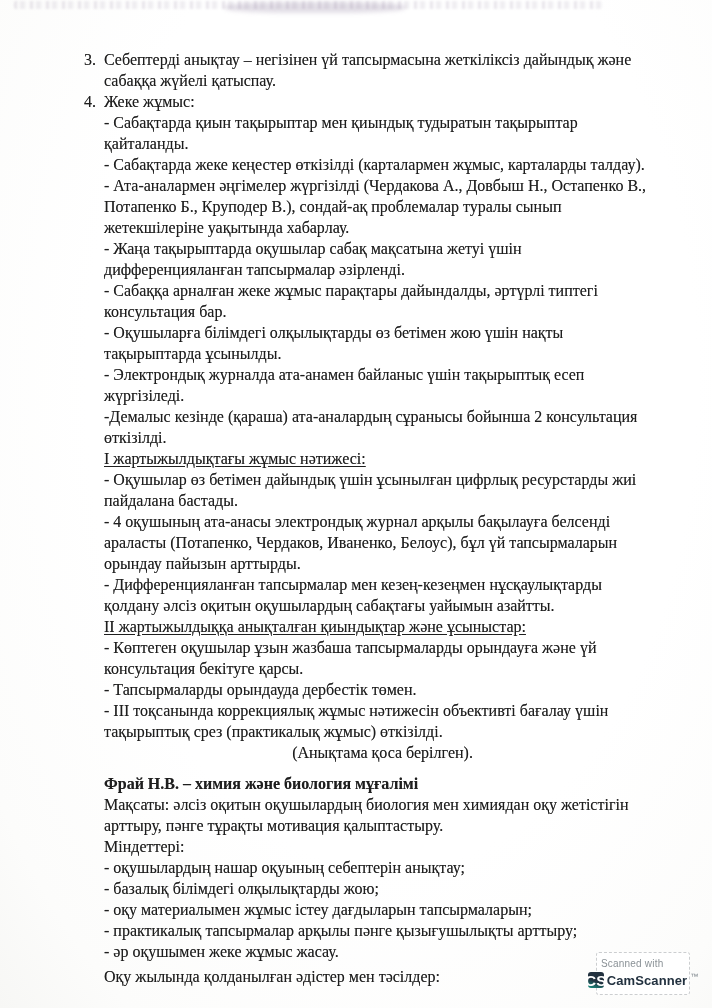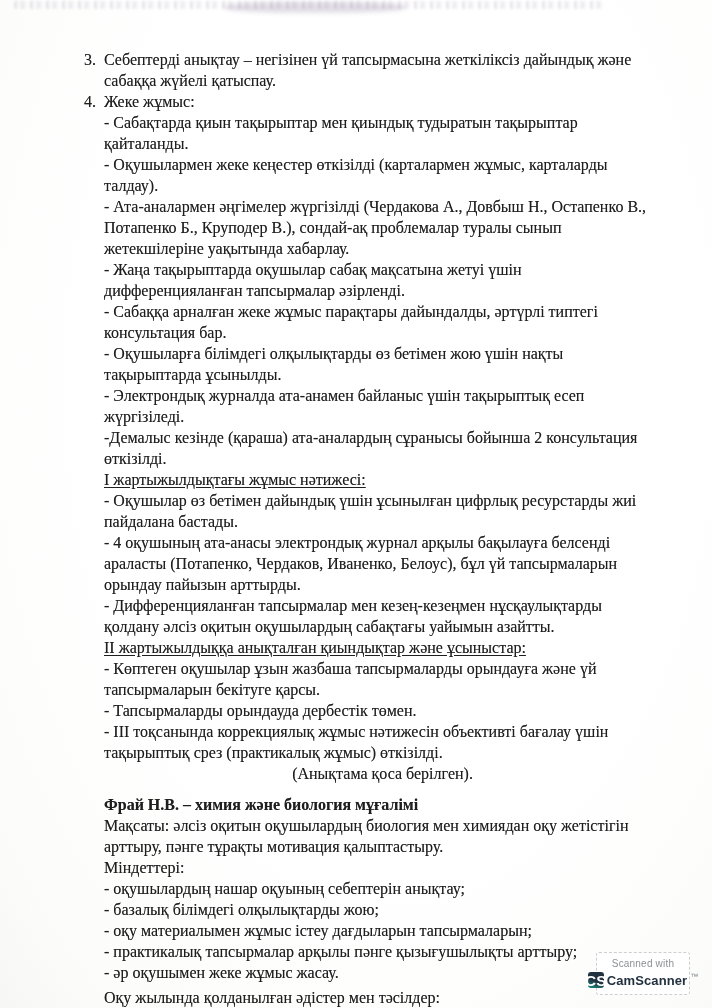--- a/index.html
+++ b/index.html
@@ -34,21 +34,21 @@
   .blk.numbered .num { position:absolute; left:-20px; }
   .blk.underline { text-decoration:underline; text-underline-offset:2px; }
   .blk.right { text-align:center; }
   .blk.bold { font-weight:bold; margin-top:10px; }
   .blk.spaced { margin-top:4px; }
   .watermark {
     position:absolute; right:22px; bottom:13px; width:94px;
     box-sizing:border-box; padding:5px 4px 6px;
     border:1px dashed #ccced0; border-radius:3px;
     background:rgba(255,255,255,.96);
-    text-align:center; font-family:"Liberation Sans", sans-serif;
+    text-align:left; font-family:"Liberation Sans", sans-serif;
   }
   .wm-caption { font-size:10px; color:var(--watermark-caption,#8a9196); letter-spacing:.2px; }
   .wm-row { display:flex; align-items:center; justify-content:center; gap:3px; margin-top:3px; }
   .cs-icon {
     width:16px; height:16px; flex:0 0 16px; border-radius:3px;
     background: linear-gradient(200deg, var(--watermark-brand,#22313f) 55%, var(--watermark-accent,#14b199) 115%);
     color:#fff; font-size:15px; font-weight:bold;
     display:flex; align-items:center; justify-content:center;
     font-family:"Liberation Sans", sans-serif;
   }
@@ -59,33 +59,33 @@
 <body>
 
 <div class="page">
   <div class="top-smudge"></div>
   <div class="top-smudge2"></div>
 
   <main class="doc" id="doc-blocks">
       <p class="blk numbered"><span class="num">3.</span><span>Себептерді анықтау – негізінен үй тапсырмасына жеткіліксіз дайындық және сабаққа жүйелі қатыспау.</span></p>
       <p class="blk numbered"><span class="num">4.</span><span>Жеке жұмыс:</span></p>
       <p class="blk para">- Сабақтарда қиын тақырыптар мен қиындық тудыратын тақырыптар қайталанды.</p>
-      <p class="blk para">- Оқушылармен жеке кеңестер өткізілді (карталармен жұмыс, карталарды талдау).</p>
+      <p class="blk para">- Сабақтарда жеке кеңестер өткізілді (карталармен жұмыс, карталарды талдау).</p>
       <p class="blk para">- Ата-аналармен әңгімелер жүргізілді (Чердакова А., Довбыш Н., Остапенко В., Потапенко Б., Круподер В.), сондай-ақ проблемалар туралы сынып жетекшілеріне уақытында хабарлау.</p>
       <p class="blk para">- Жаңа тақырыптарда оқушылар сабақ мақсатына жетуі үшін дифференцияланған тапсырмалар әзірленді.</p>
       <p class="blk para">- Сабаққа арналған жеке жұмыс парақтары дайындалды, әртүрлі типтегі консультация бар.</p>
       <p class="blk para">- Оқушыларға білімдегі олқылықтарды өз бетімен жою үшін нақты тақырыптарда ұсынылды.</p>
       <p class="blk para">- Электрондық журналда ата-анамен байланыс үшін тақырыптық есеп жүргізіледі.</p>
       <p class="blk para">-Демалыс кезінде (қараша) ата-аналардың сұранысы бойынша 2 консультация өткізілді.</p>
       <p class="blk underline">I жартыжылдықтағы жұмыс нәтижесі:</p>
       <p class="blk para">- Оқушылар өз бетімен дайындық үшін ұсынылған цифрлық ресурстарды жиі пайдалана бастады.</p>
       <p class="blk para">- 4 оқушының ата-анасы электрондық журнал арқылы бақылауға белсенді араласты (Потапенко, Чердаков, Иваненко, Белоус), бұл үй тапсырмаларын орындау пайызын арттырды.</p>
       <p class="blk para">- Дифференцияланған тапсырмалар мен кезең-кезеңмен нұсқаулықтарды қолдану әлсіз оқитын оқушылардың сабақтағы уайымын азайтты.</p>
       <p class="blk underline">II жартыжылдыққа анықталған қиындықтар және ұсыныстар:</p>
-      <p class="blk para">- Көптеген оқушылар ұзын жазбаша тапсырмаларды орындауға және үй тапсырмаларын бекітуге қарсы.</p>
+      <p class="blk para">- Көптеген оқушылар ұзын жазбаша тапсырмаларды орындауға және үй консультация бекітуге қарсы.</p>
       <p class="blk para">- Тапсырмаларды орындауда дербестік төмен.</p>
       <p class="blk para">- ІІІ тоқсанында коррекциялық жұмыс нәтижесін объективті бағалау үшін тақырыптық срез (практикалық жұмыс) өткізілді.</p>
       <p class="blk right">(Анықтама қоса берілген).</p>
       <p class="blk bold">Фрай Н.В. – химия және биология мұғалімі</p>
       <p class="blk para">Мақсаты: әлсіз оқитын оқушылардың биология мен химиядан оқу жетістігін арттыру, пәнге тұрақты мотивация қалыптастыру.</p>
       <p class="blk para">Міндеттері:</p>
       <p class="blk para">- оқушылардың нашар оқуының себептерін анықтау;</p>
       <p class="blk para">- базалық білімдегі олқылықтарды жою;</p>
       <p class="blk para">- оқу материалымен жұмыс істеу дағдыларын тапсырмаларын;</p>
       <p class="blk para">- практикалық тапсырмалар арқылы пәнге қызығушылықты арттыру;</p>

